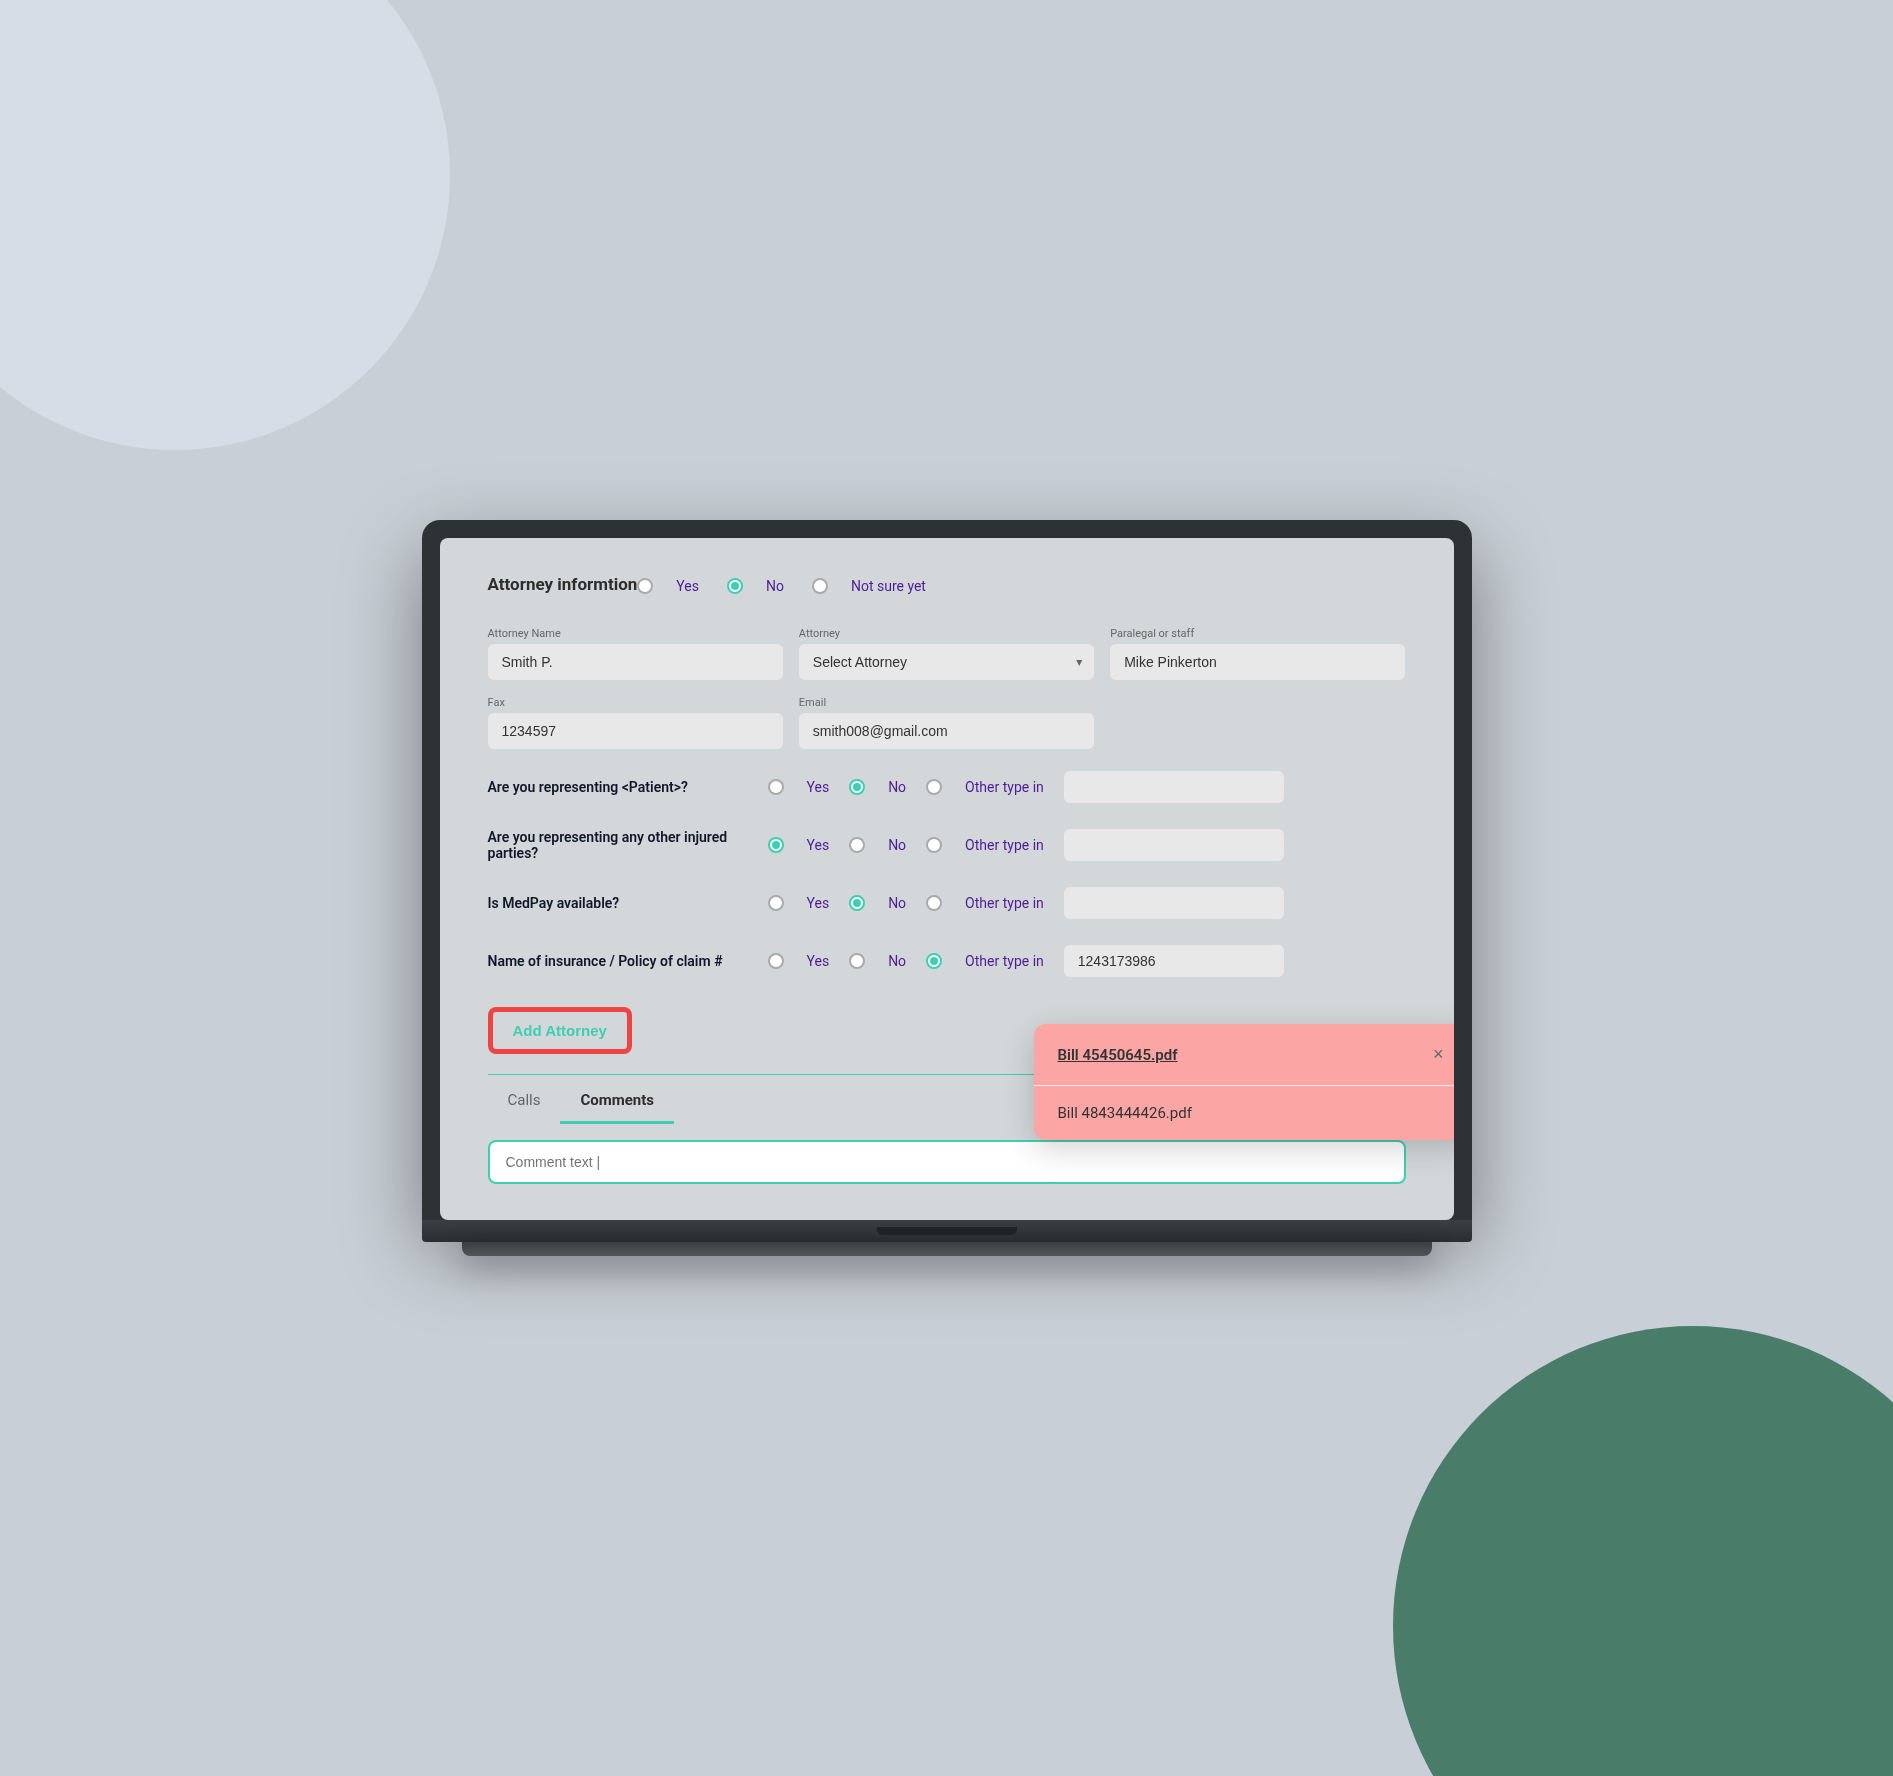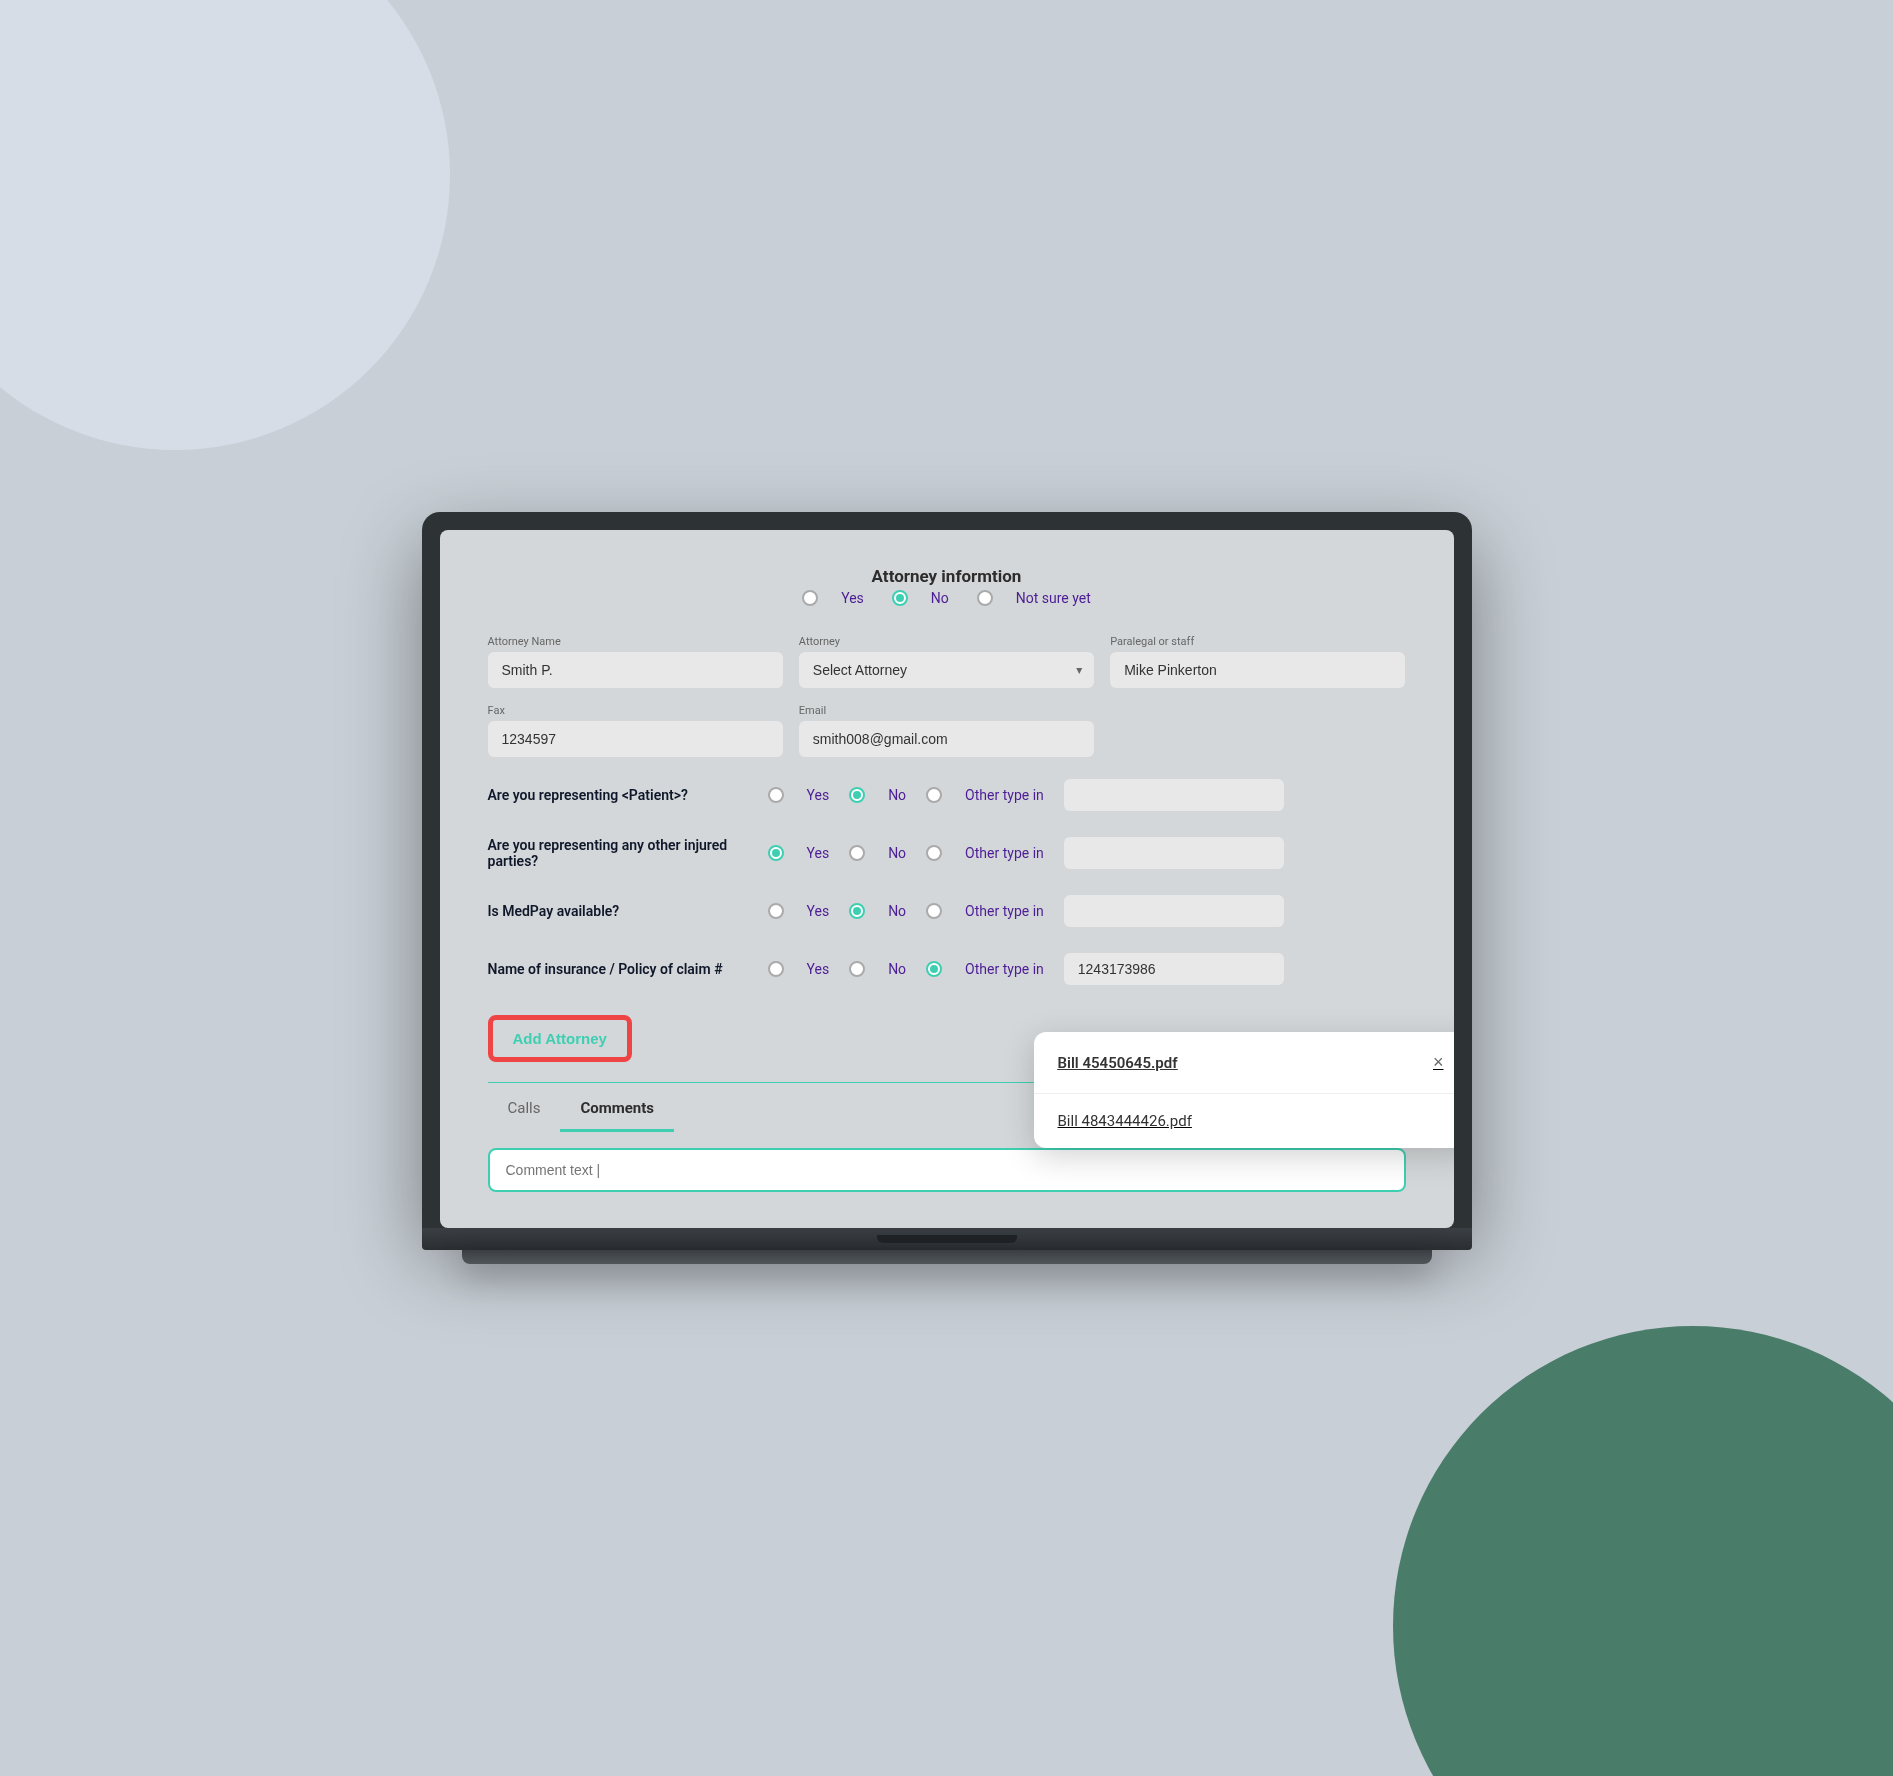--- a/index.html
+++ b/index.html
@@ -91,21 +91,20 @@
       font-weight: 700;
       color: #2d2d2d;
       margin-bottom: 4px;
     }
 
     
     .header-row {
       display: flex;
       align-items: center;
       margin-bottom: 29px;
-      flex-direction: column;
     }
 
     .radio-group {
       display: flex;
       align-items: center;
       gap: 28px;
     }
 
     .radio-item {
       display: flex;
@@ -288,27 +287,26 @@
 
     
     .popup-container {
       position: absolute;
       right: -20px;
       bottom: 80px;
       z-index: 10;
     }
 
     .popup-card {
-      background: #ffffff;
+      background: #fca5a5;
       border-radius: 12px;
       box-shadow: 0 8px 32px rgba(0,0,0,0.18);
       padding: 0;
       width: 440px;
       overflow: hidden;
-      text-decoration: underline;
     }
 
     .popup-item {
       padding: 18px 24px;
       font-size: 15px;
       color: #333;
       display: flex;
       align-items: center;
       justify-content: space-between;
       cursor: pointer;

